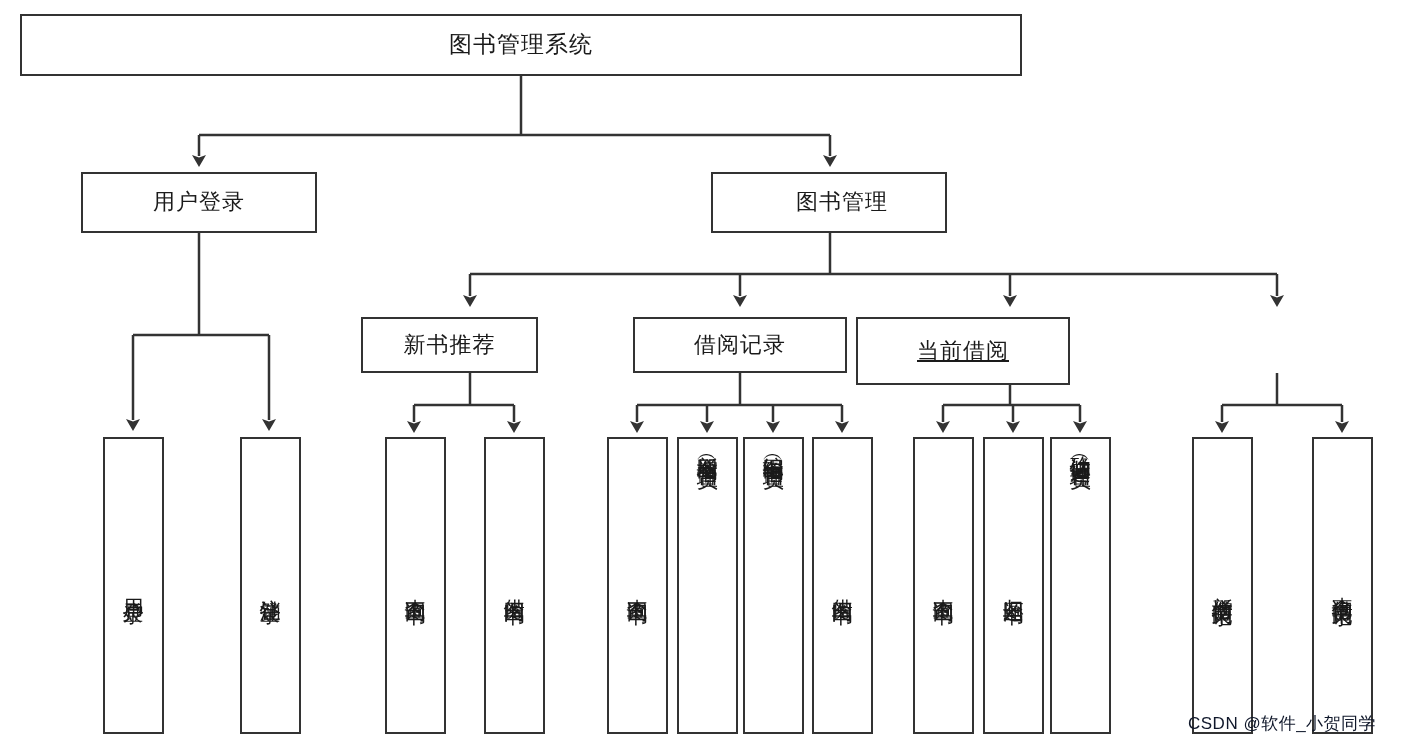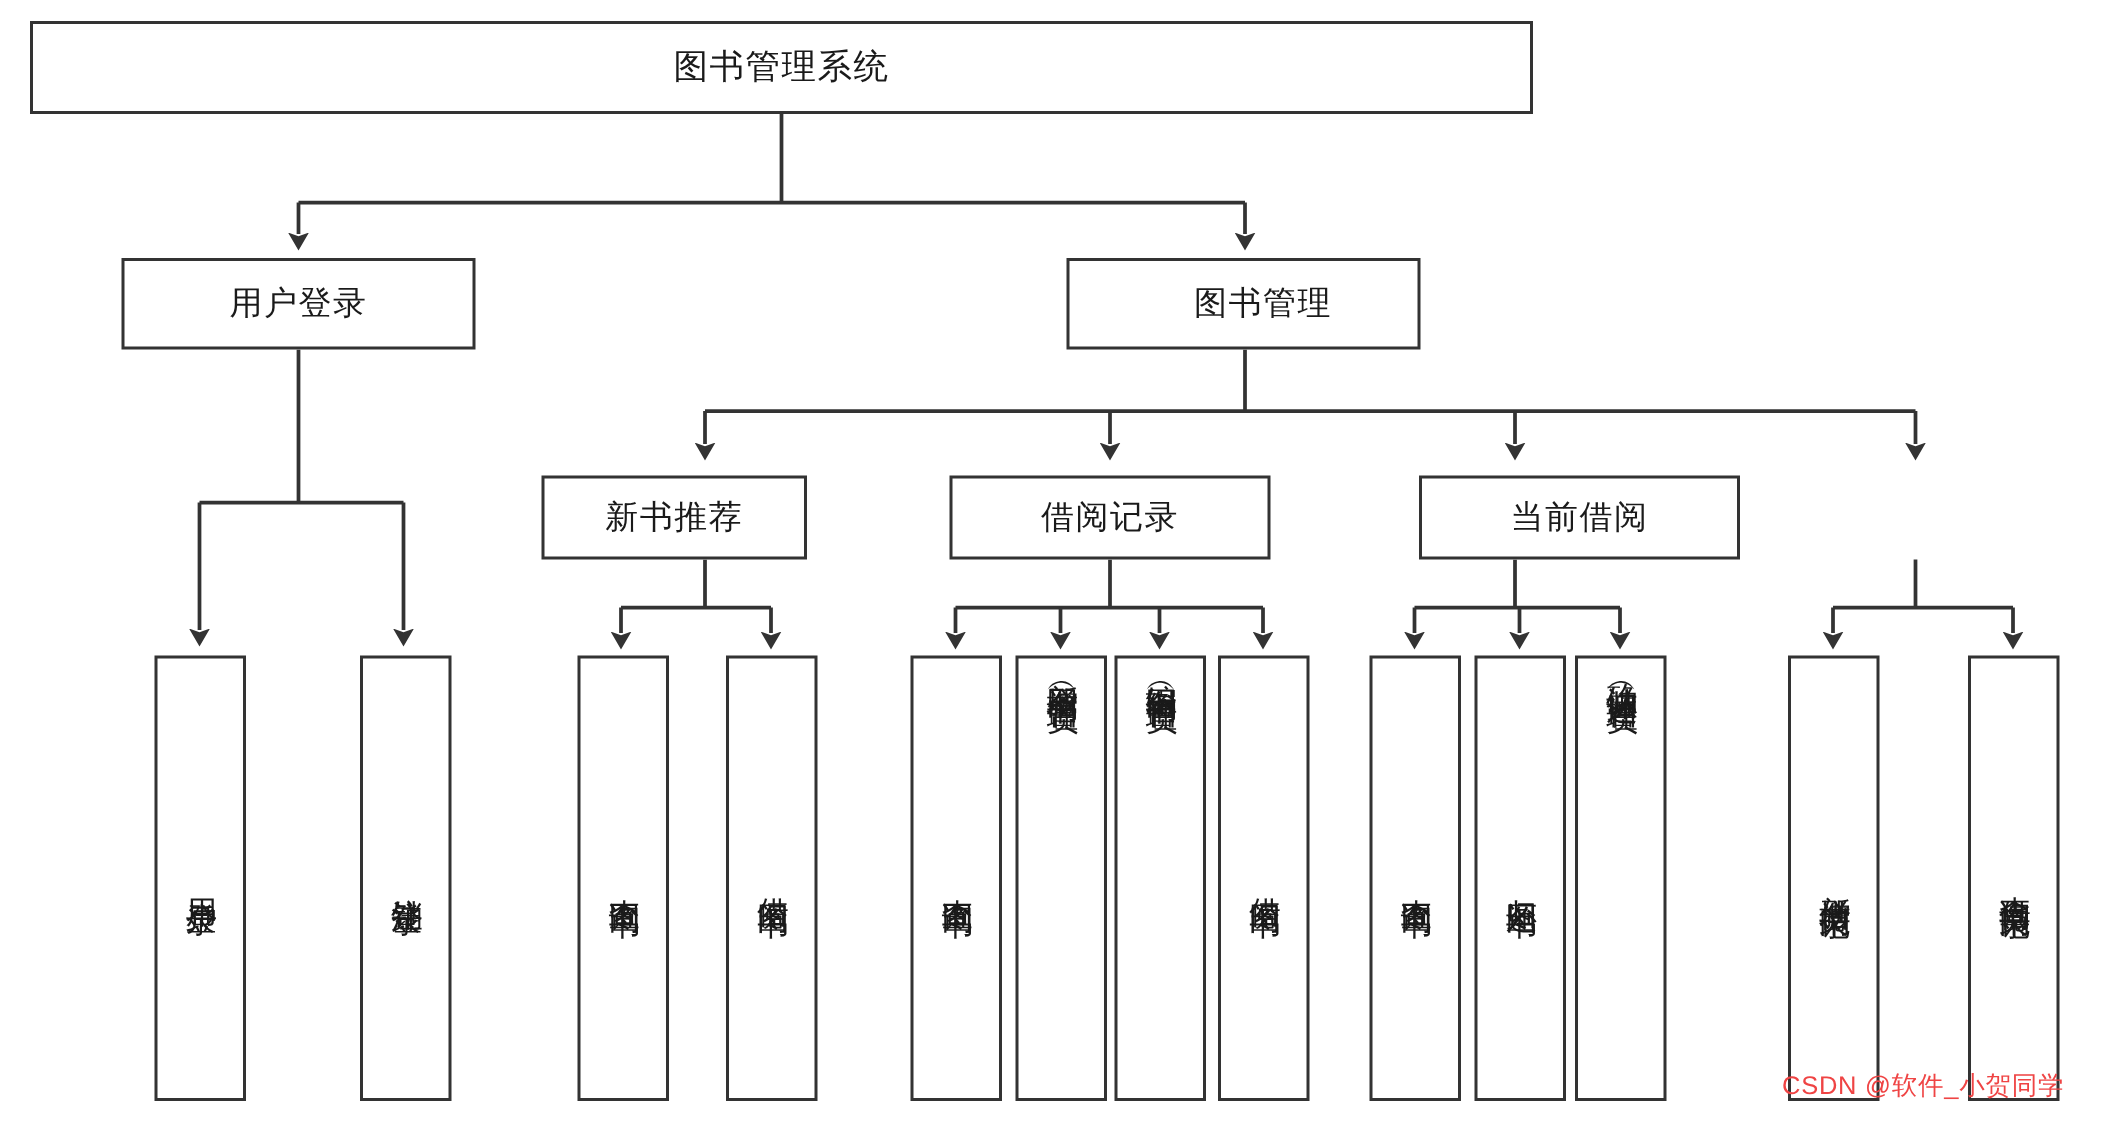--- a/index.html
+++ b/index.html
@@ -61,21 +61,21 @@
     display: block;
   }
   .node.v.centered {
     align-items: center;
   }
   .watermark {
     position: absolute;
     left: 1188px;
     top: 712px;
     font-size: 17px;
-    color: #ef4444;
+    color: #0f172a;
     letter-spacing: 0.5px;
     white-space: nowrap;
   }
 </style>
 </head>
 <body>
 
 <div id="diagram">
 
   <svg id="edges" viewBox="0 0 1405 747" width="1405" height="747">
@@ -138,21 +138,21 @@
   <div class="node h" style="left:711px; top:172px; width:236px; height:61px;padding-left:26px;">
     <span>图书管理</span>
   </div>
 
   <div class="node h" style="left:361px; top:317px; width:177px; height:56px;">
     <span>新书推荐</span>
   </div>
   <div class="node h" style="left:633px; top:317px; width:214px; height:56px;">
     <span>借阅记录</span>
   </div>
-  <div class="node h" style="left:946px; top:317px; width:214px; height:56px;">
+  <div class="node h" style="left:856px; top:317px; width:214px; height:68px;text-decoration:underline;">
     <span>当前借阅</span>
   </div>
 
   <div class="node v centered" style="left:103px; top:437px; width:61px; height:297px;">
     <span class="vtext">用户登录</span>
   </div>
   <div class="node v centered" style="left:240px; top:437px; width:61px; height:297px;">
     <span class="vtext">注销登录</span>
   </div>
 

